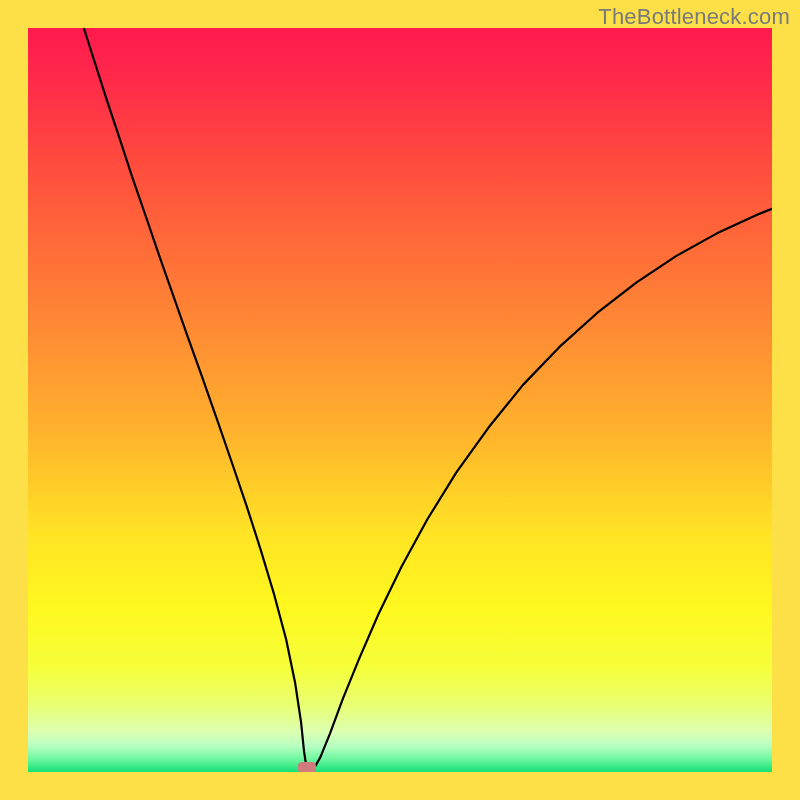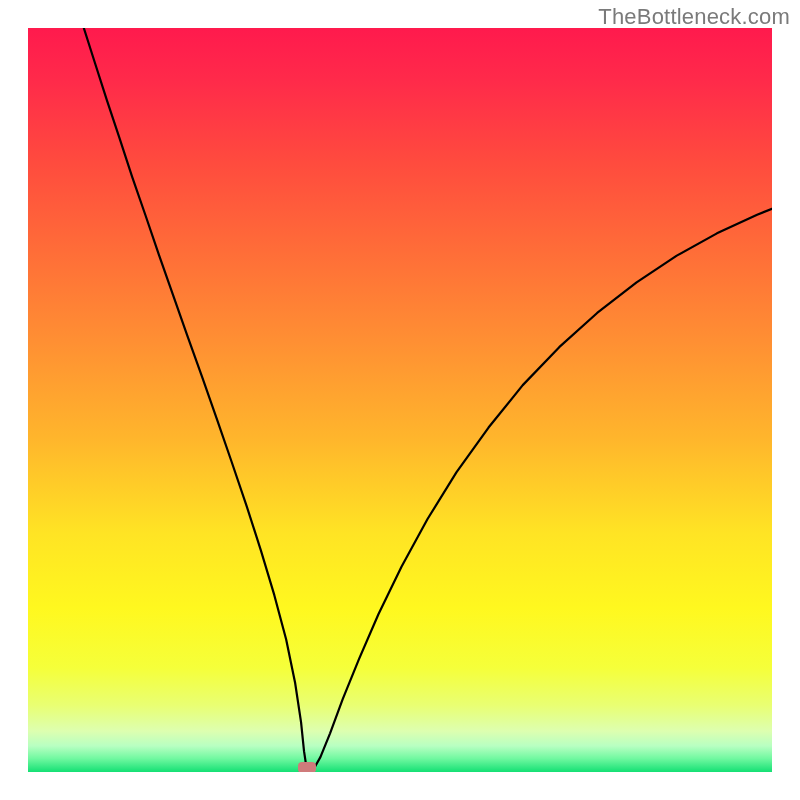--- a/index.html
+++ b/index.html
@@ -8,21 +8,21 @@
     width: 800px;
     height: 800px;
     background: #000;
     overflow: hidden;
     font-family: Arial, Helvetica, sans-serif;
   }
   .outer {
     position: relative;
     width: 800px;
     height: 800px;
-    background: #ffffff;
+    background: #fde047;
   }
   .plot-area {
     position: absolute;
     left: 28px;
     top: 28px;
     width: 744px;
     height: 744px;
   }
   .watermark {
     position: absolute;

